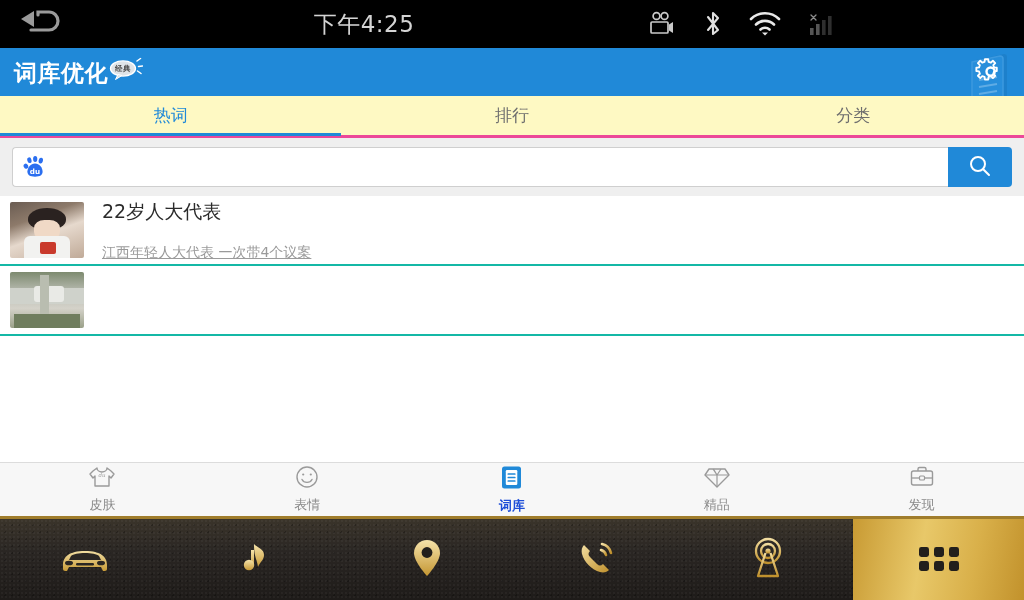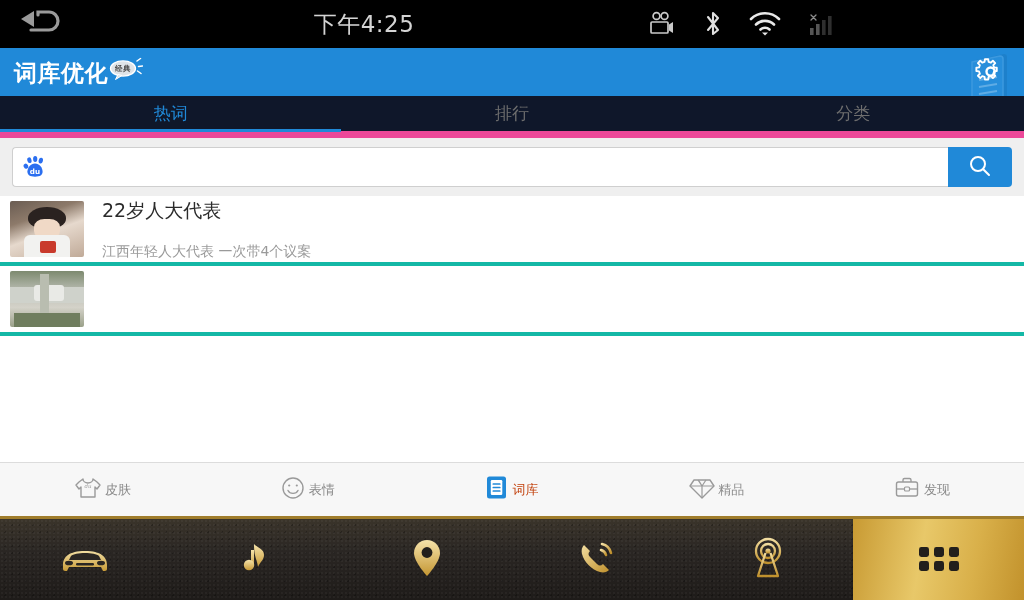--- a/index.html
+++ b/index.html
@@ -30,21 +30,21 @@
     position: absolute; left: 14px; top: 50%; transform: translateY(-50%);
     color: #ffffff; font-size: 23px; letter-spacing: .5px; white-space: nowrap;
   }
   .title-row { display: flex; align-items: flex-end; font-weight: bold; }
   .badge-wrap { position: relative; margin-left: 1px; margin-top: 2px; }
   .hdr-doc { position: absolute; right: 6px; top: 2px; }
 
   
   .tabs {
     position: absolute; top: 96px; left: 0; width: 1024px; height: 42px;
-    background: #0f172a; display: flex; border-bottom: 7px solid #ec4899;
+    background: #fef9c3; display: flex; border-bottom: 3px solid #ec4899;
   }
   .tab {
     flex: 1; display: flex; align-items: center; justify-content: center;
     font-size: 17px; color: #6e6e6e; position: relative; height: 100%;
   }
   .tab.active { color: #2089d8; }
   .tab.active::after {
     content: ""; position: absolute; left: 0; right: 0; bottom: -1px;
     height: 3px; background: #2089d8;
   }
@@ -69,44 +69,44 @@
     justify-content: center; cursor: pointer;
   }
 
   
   .list {
     position: absolute; top: 196px; left: 0; width: 1024px; height: 266px;
     overflow: hidden; background: #fff;
   }
   .row {
     display: flex; align-items: center; height: 70px; padding: 0 8px 0 10px;
-    border-bottom: 4px solid #14b8a6; background: #fff;
+    border-bottom: 2px solid #14b8a6; background: #fff;
   }
   .row.alt { background: #f6f6f6; }
   .thumb {
     width: 74px; height: 56px; flex: none; border-radius: 2px;
     background-size: cover; background-position: center; position: relative;
     overflow: hidden;
   }
   .texts { margin-left: 18px; display: flex; flex-direction: column; justify-content: center; }
   .t-title { font-size: 19px; color: #2b2b2b; line-height: 1.35; }
-  .t-sub { font-size: 14px; color: #9a9a9a; margin-top: 18px; line-height: 1.3; }
+  .t-sub { font-size: 14px; color: #9a9a9a; margin-top: 18px; line-height: 1.3; text-decoration: underline; }
 
   
   .bottomnav {
     position: absolute; top: 462px; left: 0; width: 1024px; height: 54px;
     background: #f7f7f7; border-top: 1px solid #dcdcdc;
     display: flex; align-items: center;
   }
   .bn-item {
-    flex: 1; display: flex; flex-direction: row; align-items: center;
+    flex: 1; display: flex; flex-direction: column; align-items: center;
     justify-content: center; gap: 3px; height: 100%;
   }
   .bn-label { font-size: 13px; color: #8a8a8a; }
-  .bn-item.active .bn-label { color: #c2410c; }
+  .bn-item.active .bn-label { color: #1d4ed8; font-weight: bold; }
 
   
   .sysbar {
     position: absolute; top: 516px; left: 0; width: 1024px; height: 84px;
     background:
       linear-gradient(180deg, #3a342a 0%, #2a2623 40%, #1e1b19 100%);
     display: flex; align-items: center;
     border-top: 3px solid #a07d2c;
   }
   .sysbar::before{

